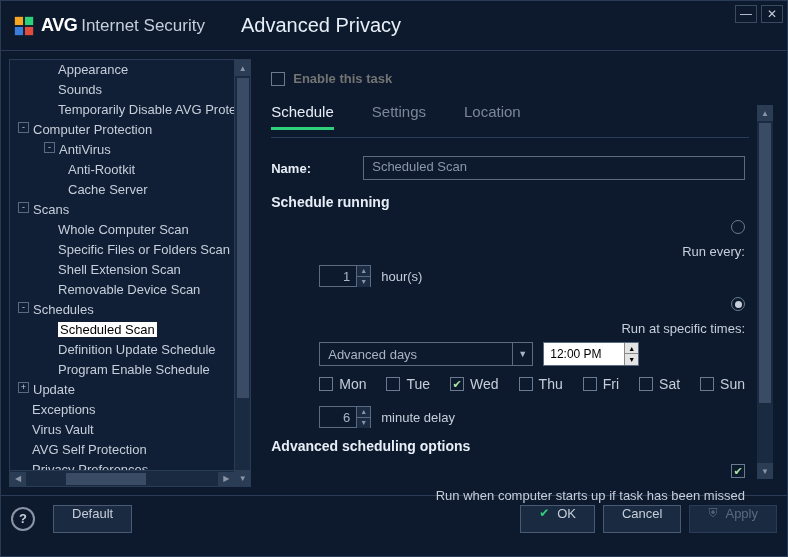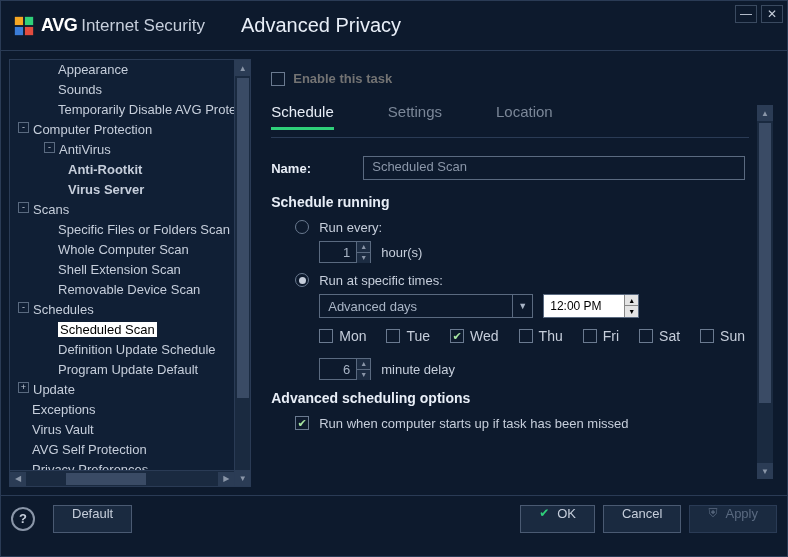--- a/index.html
+++ b/index.html
@@ -63,21 +63,21 @@
   .tree-item .exp {
     width: 11px; height: 11px;
     border: 1px solid #5a6a80;
     display: inline-flex; align-items: center; justify-content: center;
     font-size: 9px; line-height: 1;
     margin-right: 4px;
     color: #c6cedb;
   }
   .tree-item.level-1 { padding-left: 22px; }
   .tree-item.level-2 { padding-left: 48px; }
-  .tree-item.level-3 { padding-left: 58px; font-weight: bold; }
+  .tree-item.level-3 { padding-left: 58px; }
   .tree-item.has-exp.level-1 { padding-left: 8px; }
   .tree-item.has-exp.level-2 { padding-left: 34px; }
   .tree-item.selected .lbl {
     background: #fff; color: #000; padding: 0 2px;
   }
   .hscroll {
     height: 16px;
     background: #1a2a40;
     border-top: 1px solid #2a3b55;
     display: flex; align-items: center;
@@ -117,35 +117,35 @@
   .enable-row { display:flex; align-items:center; gap:8px; margin-bottom: 14px;}
   .chk {
     width: 14px; height: 14px;
     border: 1px solid #6a7a90;
     display: inline-flex; align-items: center; justify-content: center;
     font-size: 11px; line-height: 1; color: #7fd97a;
   }
   .chk.checked::after { content: "✔"; color:#a8e6a2; font-size:11px;}
   .enable-row label { font-weight: bold; color: #737373;}
 
-  .tabs { display:flex; gap: 54px; border-bottom: 1px solid transparent; margin-bottom: 6px; padding-right: 24px; text-align: right;}
+  .tabs { display:flex; gap: 38px; border-bottom: 1px solid transparent; margin-bottom: 6px; padding-right: 24px; text-align: right;}
   .tab { padding: 3px 0 7px; color: #7b8798; cursor: pointer; font-size: 15px;}
   .tab.active { color: #e8eef7; border-bottom: 3px solid #2fd07a; font-weight: 500;}
   .tab-sep { height:1px; background:#2a3b55; margin-bottom: 18px; margin-right: 24px;}
 
   .main-area { padding-right: 28px; }
   .name-row { display:flex; align-items:center; gap: 22px; margin-bottom: 14px;}
   .name-row .lbl { width: 70px; font-weight: bold; color: #e8eef7;}
   .text-input {
     flex: 1; height: 24px; border: 1px solid #5a6a80; background: transparent;
     color: #8a96a8; padding: 2px 8px; font-size: 13px;
   }
   .section-title { font-weight: bold; color: #e8eef7; font-size: 14px; margin: 8px 0 10px;}
   .indent { padding-left: 24px; }
-  .radio-row { display:flex; align-items:flex-start; gap:10px; margin: 6px 0;}
+  .radio-row { display:flex; align-items:flex-end; gap:10px; margin: 6px 0; flex-direction: column;}
   .radio {
     width: 14px; height: 14px; border: 1px solid #6a7a90; border-radius: 50%;
     display:inline-flex;align-items:center;justify-content:center;
   }
   .radio.checked::after { content:""; width:7px;height:7px;background:#c6cedb;border-radius:50%;}
   .spin {
     display:inline-flex; align-items:center;
     border: 1px solid #5a6a80; height: 22px;
   }
   .spin .val { width: 36px; text-align: right; padding: 0 6px; color:#a8b4c5;}
@@ -234,50 +234,50 @@
             <span class="lbl">Computer Protection</span>
           </div>
           <div class="tree-item level-2 has-exp">
             <span class="exp">-</span>
             <span class="lbl">AntiVirus</span>
           </div>
           <div class="tree-item level-3">
             <span class="lbl">Anti-Rootkit</span>
           </div>
           <div class="tree-item level-3">
-            <span class="lbl">Virus Server</span>
+            <span class="lbl">Cache Server</span>
           </div>
           <div class="tree-item level-1 has-exp">
             <span class="exp">-</span>
             <span class="lbl">Scans</span>
           </div>
           <div class="tree-item level-2">
+            <span class="lbl">Whole Computer Scan</span>
+          </div>
+          <div class="tree-item level-2">
             <span class="lbl">Specific Files or Folders Scan</span>
-          </div>
-          <div class="tree-item level-2">
-            <span class="lbl">Whole Computer Scan</span>
           </div>
           <div class="tree-item level-2">
             <span class="lbl">Shell Extension Scan</span>
           </div>
           <div class="tree-item level-2">
             <span class="lbl">Removable Device Scan</span>
           </div>
           <div class="tree-item level-1 has-exp">
             <span class="exp">-</span>
             <span class="lbl">Schedules</span>
           </div>
           <div class="tree-item level-2 selected">
             <span class="lbl">Scheduled Scan</span>
           </div>
           <div class="tree-item level-2">
             <span class="lbl">Definition Update Schedule</span>
           </div>
           <div class="tree-item level-2">
-            <span class="lbl">Program Update Default</span>
+            <span class="lbl">Program Enable Schedule</span>
           </div>
           <div class="tree-item level-1 has-exp">
             <span class="exp">+</span>
             <span class="lbl">Update</span>
           </div>
           <div class="tree-item level-1">
             <span class="lbl">Exceptions</span>
           </div>
           <div class="tree-item level-1">
             <span class="lbl">Virus Vault</span>

